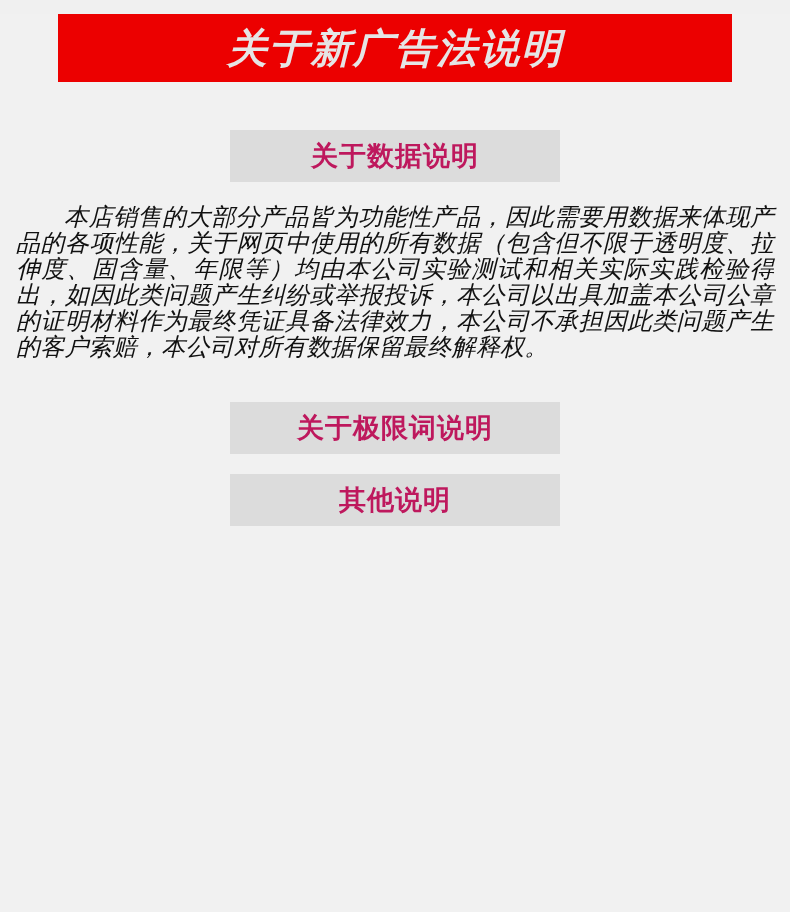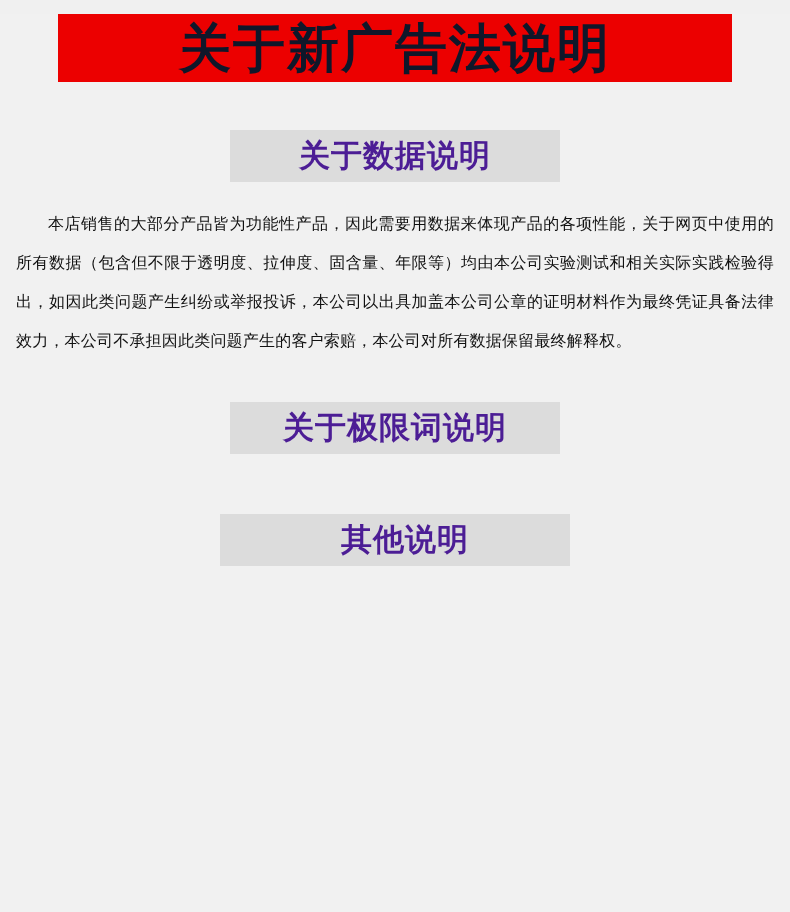--- a/index.html
+++ b/index.html
@@ -23,54 +23,56 @@
   }
   .banner {
     margin: 14px 58px 0 58px;
     background: #ec0000;
     height: 68px;
     display: flex;
     align-items: center;
     justify-content: center;
   }
   .banner-title {
-    color: #0f172a;
-    font-size: 52px;
+    color: #e5e5e5;
+    font-size: 40px;
     font-weight: bold;
     letter-spacing: 2px;
     line-height: 1;
+    font-style: italic;
   }
   .section-head {
     margin: 0 auto;
     background: #dcdcdc;
     width: 330px;
     height: 52px;
     display: flex;
     align-items: center;
     justify-content: center;
   }
   .section-head-text {
-    font-size: 31px;
+    font-size: 27px;
     font-weight: bold;
-    color: #4c1d95;
+    color: #be185d;
     letter-spacing: 1px;
   }
   .sec1 { margin-top: 48px; }
   .sec2 { margin-top: 42px; }
-  .sec3 { margin-top: 60px; padding-left: 20px; }
+  .sec3 { margin-top: 20px; }
 
   .body-text {
     margin: 22px 16px 0 16px;
-    font-size: 16px;
-    line-height: 39px;
+    font-size: 24px;
+    line-height: 26px;
     text-align: justify;
     text-justify: inter-ideograph;
     text-indent: 2em;
     color: #111111;
     letter-spacing: 0.2px;
+    font-style: italic;
   }
 </style>
 </head>
 <body>
 
 <div class="page">
 
   <div class="banner">
     <div class="banner-title">关于新广告法说明</div>
   </div>

